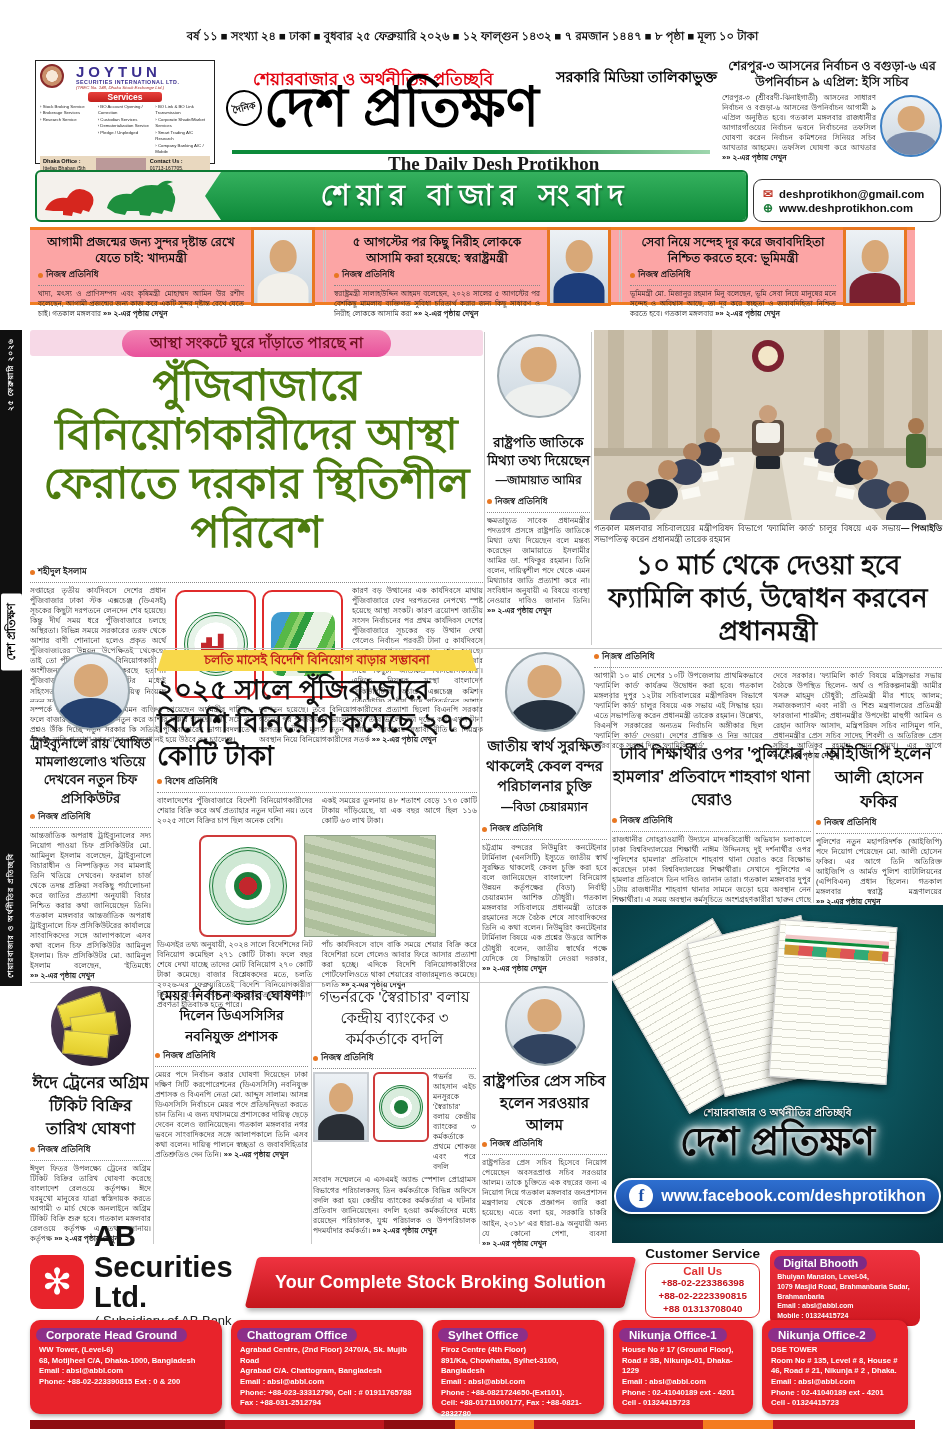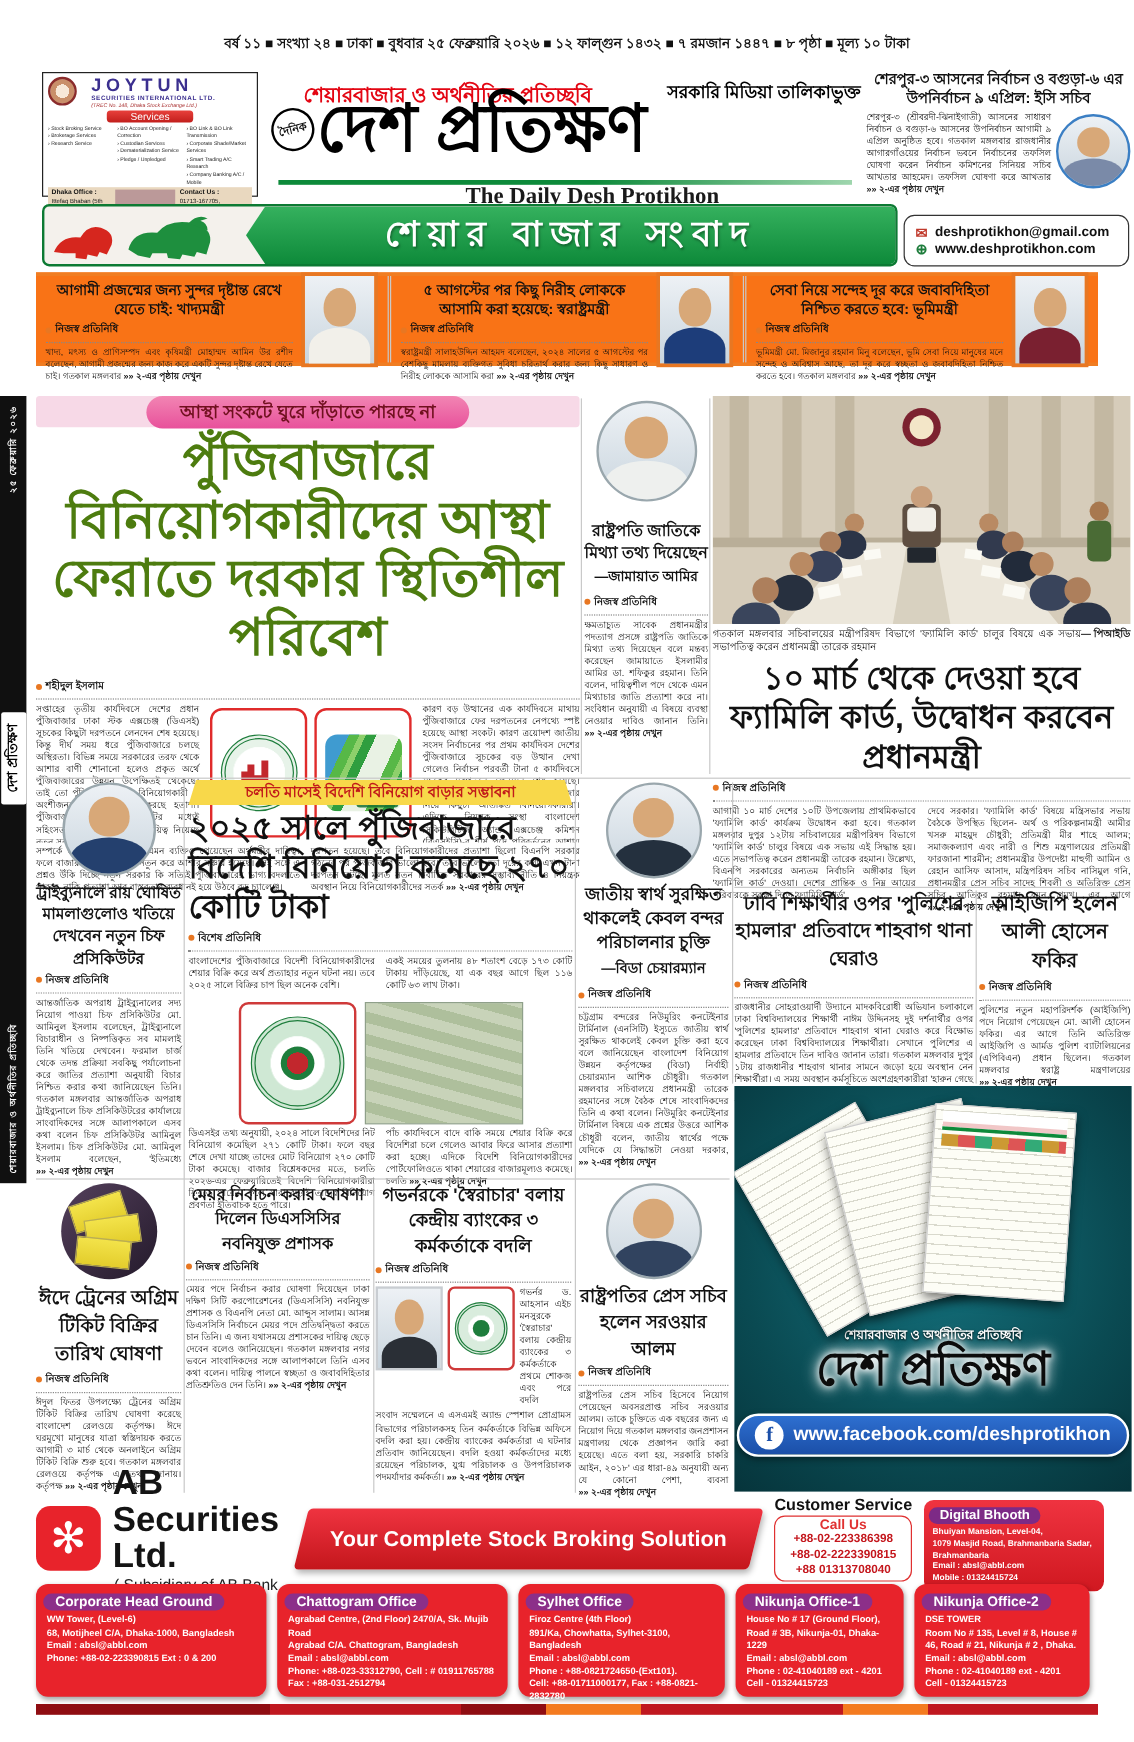--- a/index.html
+++ b/index.html
@@ -19,21 +19,21 @@
   .hline{position:absolute;height:1px;background:#c9c9c9}
   
   .dateline{left:0;right:0;top:28px;text-align:center;font-size:11.5px;font-weight:600}
   
   .joytun{left:35px;top:60px;width:180px;height:104px;border:1.5px solid #222;padding:3px 4px;background:#fff;display:flex;flex-direction:column}
   .jt-top{display:flex;gap:12px;align-items:flex-start}
   .jt-seal{width:24px;height:24px;border-radius:50%;border:2px double #8a2b2b;background:radial-gradient(circle,#f7e8d8 0 40%,#c98f6a 41% 100%);flex:0 0 auto}
   .jt-name{font-size:15px;font-weight:800;color:#3b2f8f;letter-spacing:4px;line-height:1}
   .jt-sub{font-size:5.3px;font-weight:800;color:#3b2f8f;letter-spacing:.5px}
   .jt-trec{font-size:4.4px;font-style:italic;color:#a33}
-  .jt-pill{align-self:center;background:linear-gradient(#e8413c,#c21f1c);color:#fff;font-weight:400;font-size:8.5px;padding:0 20px;border-radius:3px;margin:2px 0}
+  .jt-pill{align-self:center;background:linear-gradient(#e8413c,#c21f1c);color:#fff;font-weight:700;font-size:8.5px;padding:0 20px;border-radius:3px;margin:2px 0}
   .jt-cols{display:flex;gap:3px;font-size:4.3px;line-height:1.5;color:#222}
   .jt-cols ul{list-style:none;flex:1}
   .jt-cols li::before{content:"› "}
   .jt-bottom{margin-top:auto;background:#e9d8bf;display:flex;gap:4px;padding:2px 3px;font-size:5px;line-height:1.35}
   .jt-bottom>div{flex:1}
   .jt-bottom .lbl{font-size:5.6px;font-weight:800}
   .jt-div{width:2px;background:#b99}
   
   .tagline{left:253px;top:66px;font-size:17px;font-weight:800;color:#e30613}
   .media-label{left:556px;top:66px;font-size:14.5px;font-weight:800;color:#000}
@@ -50,21 +50,21 @@
   
   .contact{left:753px;top:179px;width:188px;height:43px;border:1.4px solid #333;border-radius:9px;background:#fff;display:flex;flex-direction:column;justify-content:center;gap:2px;padding:2px 9px}
   .c-row{display:flex;align-items:center;gap:6px;font-size:11.3px;font-weight:800}
   .env{color:#c0392b;font-size:12px;line-height:1}
   .glb{color:#1e7d3c;font-size:12px;line-height:1}
   
   .gbanner{left:35px;top:170px;width:713px;height:52px;border:2px solid #0c7a33;border-radius:6px;display:flex;overflow:hidden;background:#f4f1ec}
   .gb-logo{width:168px;position:relative;flex:0 0 auto}
   .gb-text{flex:1;background:linear-gradient(180deg,#35b15e,#0e8a3a);color:#fff;display:flex;align-items:center;justify-content:center;font-size:29px;font-weight:900;letter-spacing:7px;text-shadow:1px 2px 2px rgba(0,0,0,.35);clip-path:polygon(0 50%,16px 0,100% 0,100% 100%,16px 100%)}
   
-  .briefs{left:30px;top:227px;width:885px;height:78px;display:flex;border-top:3.5px solid #f07d22;border-bottom:3.5px solid #f07d22;background:#f97316}
+  .briefs{left:30px;top:227px;width:885px;height:78px;display:flex;border-top:3.5px solid #f07d22;border-bottom:3.5px solid #f07d22;background:#fca5a5}
   .brief{flex:1;padding:5px 8px;display:flex;gap:7px;min-width:0}
   .brief+.brief{border-left:3px double #c9c9c9}
   .bf-text{flex:1;min-width:0}
   .bf-title{font-size:12px;font-weight:800;text-align:center;line-height:1.3}
   .bf-body{font-size:7.2px;line-height:1.35;text-align:justify}
   .bf-photo{width:64px;height:79px;border:3px solid #e87722;align-self:center;flex:0 0 auto}
   
   .vstrip{left:0;top:330px;width:22px;height:656px;background:#101010;display:flex;flex-direction:column;align-items:center;justify-content:space-between;padding:8px 0}
   .vtxt{writing-mode:vertical-rl;transform:rotate(180deg);color:#fff;font-size:7.5px;font-weight:700;letter-spacing:1px}
   .vlogo{writing-mode:vertical-rl;transform:rotate(180deg);background:#fff;color:#000;font-weight:900;font-size:11.5px;padding:10px 1px;border-radius:2px}
@@ -146,21 +146,21 @@
   .eid{left:30px;top:986px;width:121px}
   .eid-photo{width:80px;height:80px;border-radius:50%;margin:0 auto;position:relative;overflow:hidden;background:linear-gradient(135deg,#54405c,#241a2b)}
   .tk{position:absolute;width:46px;height:24px;background:linear-gradient(#f3e34a,#e3cd2c);border:1px solid #b9ad55}
   .tk1{left:8px;top:12px;transform:rotate(-18deg)}
   .tk2{left:20px;top:28px;transform:rotate(-8deg)}
   .tk3{left:12px;top:46px;transform:rotate(6deg)}
   .eid-title{font-size:16px;font-weight:800;text-align:center;line-height:1.45;margin-top:5px}
   .mayor{left:155px;top:986px;width:153px}
   .my-hl{font-size:13.5px;font-weight:900;text-align:center;line-height:1.5}
   .gov{left:313px;top:986px;width:163px}
-  .gv-hl{font-size:15px;font-weight:700;text-align:center;line-height:1.4}
+  .gv-hl{font-size:15px;font-weight:400;text-align:center;line-height:1.4}
   .gv-media{display:flex;gap:4px;margin:3px 0;align-items:flex-start}
   .gp{width:56px;height:70px;border:2px solid #c9cdd2;flex:0 0 auto}
   .bb-box{width:56px;height:70px;border:2px solid #cf3a3a;border-radius:6px;background:#fff;display:flex;align-items:center;justify-content:center;flex:0 0 auto}
   .bb-seal{width:44px;height:44px;border-radius:50%;border:3px double #1e7d3c;background:radial-gradient(circle,#fff 0 40%,#d9ecdd 41%);position:relative}
   .bb-seal::before{content:"";position:absolute;inset:32%;border-radius:50%;background:#1e7d3c}
   .press{left:482px;top:986px;width:125px}
   .ps-photo{width:80px;height:80px;margin:0 auto;border:2px solid #9aa7ad}
   .ps-title{font-size:15px;font-weight:800;text-align:center;line-height:1.45;margin-top:4px}
   
   .abad{left:30px;top:1248px;width:885px;height:68px;display:flex;align-items:center;gap:10px}

